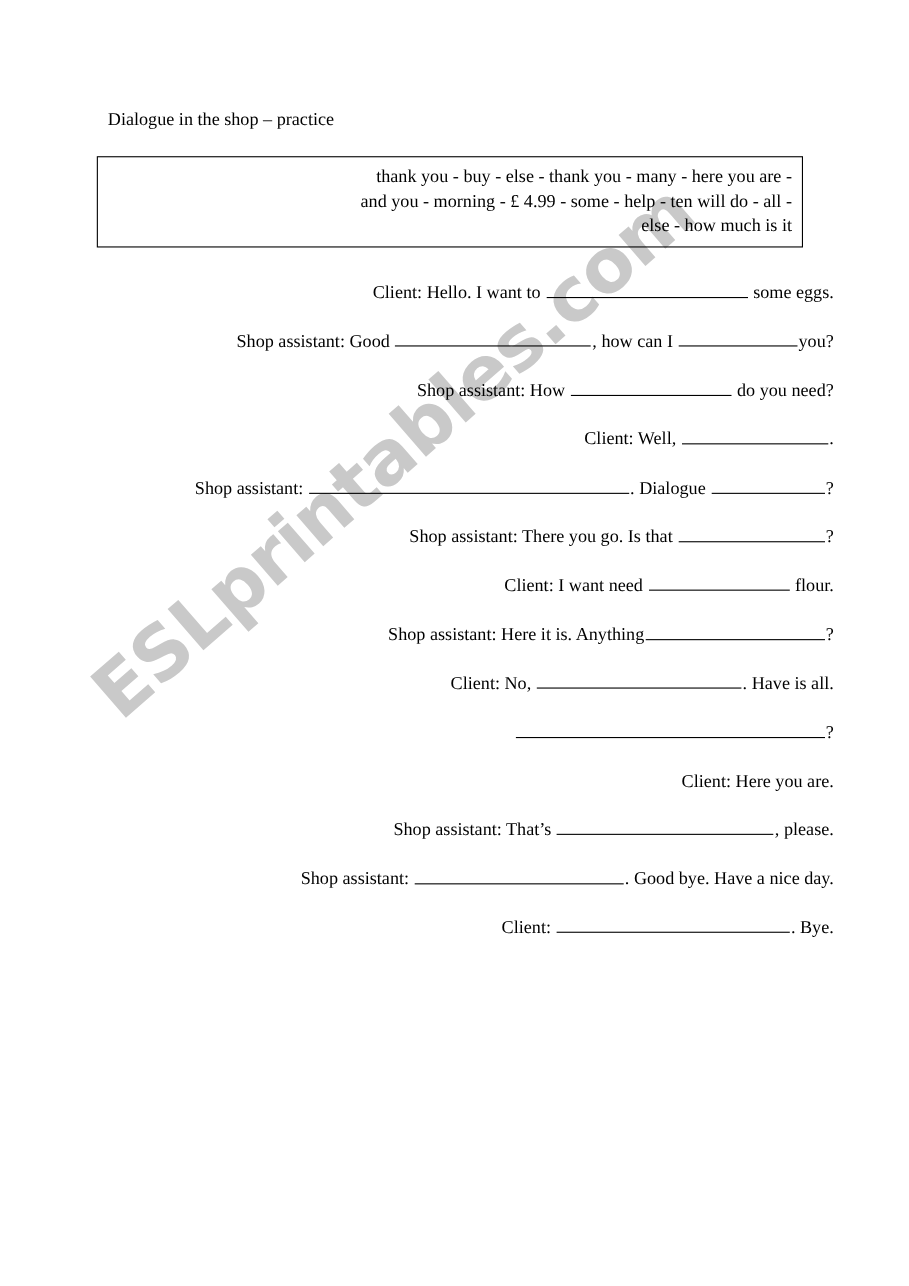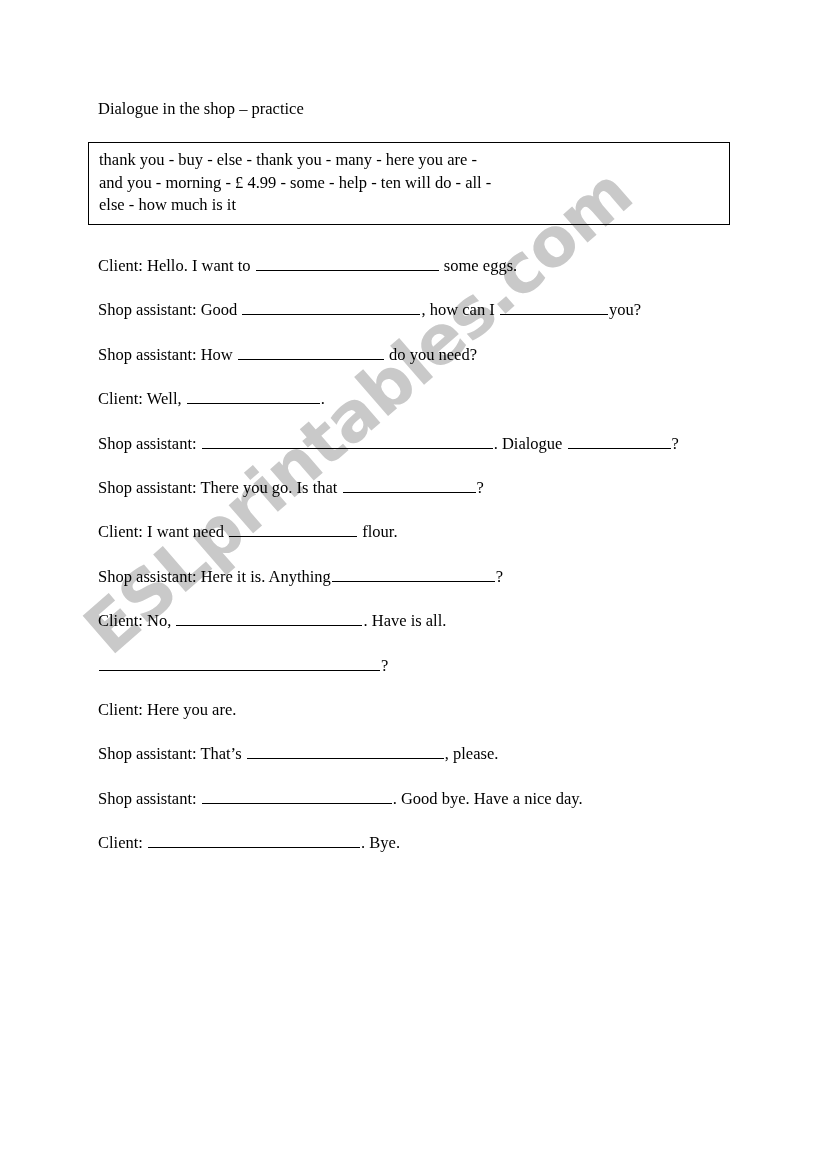--- a/index.html
+++ b/index.html
@@ -48,20 +48,21 @@
   }
 
   
   #content {
     position: absolute;
     left: 0;
     top: 0;
     width: 766px;
     height: 1169px;
     z-index: 10;
+    text-align: right;
   }
 
   #doc-title {
     position: absolute;
     left: 98px;
     top: 98px;
     font-size: 16.5px;
     line-height: 22px;
     white-space: nowrap;
   }

